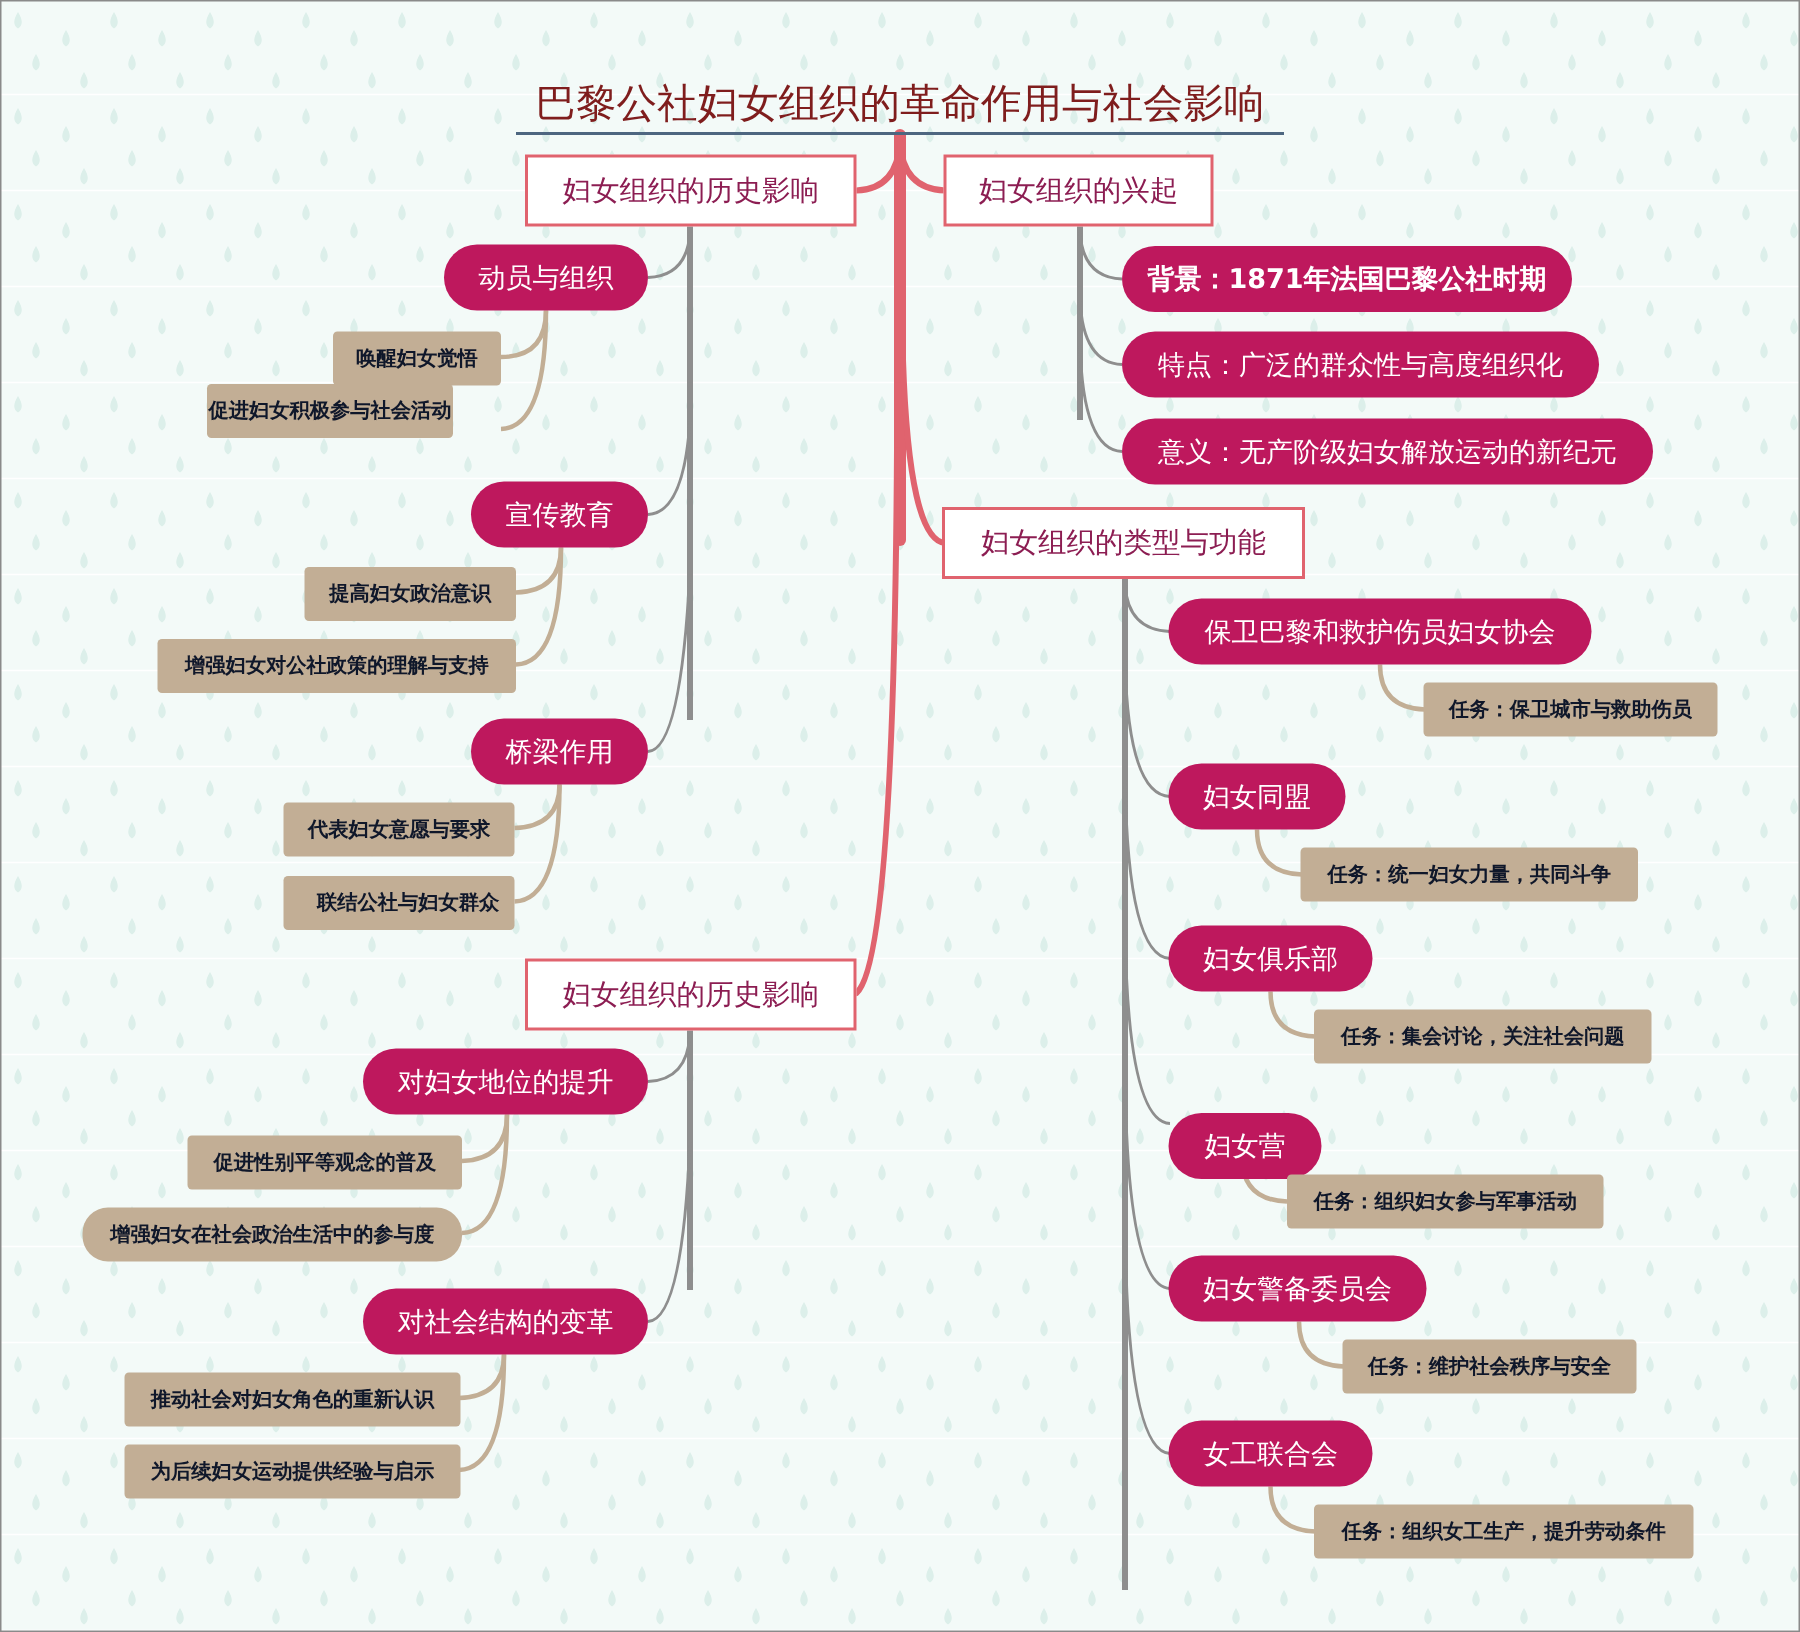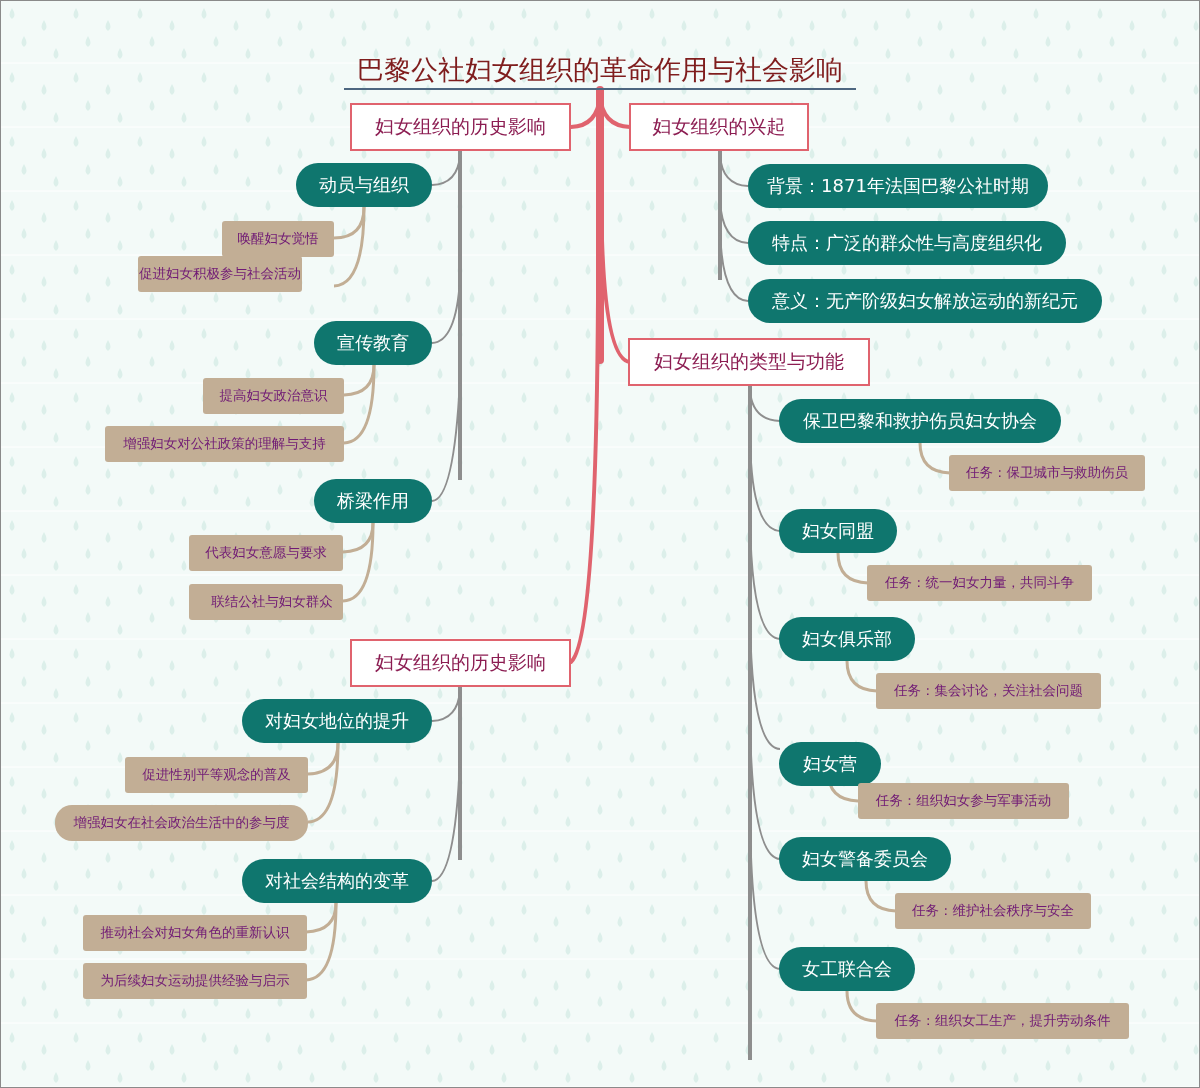--- a/index.html
+++ b/index.html
@@ -7,22 +7,22 @@
     width:1200px; height:1088px; position:relative; overflow:hidden;
     background-color:#f3faf8;
     font-family:"DejaVu Sans", "Liberation Sans", sans-serif;
   }
   .frame { position:absolute; left:0; top:0; width:1198px; height:1086px; border:1px solid #8a8a8a; pointer-events:none; z-index:10; }
   .bgpat { position:absolute; left:0; top:0; width:1200px; height:1088px; z-index:0; }
   .lines { position:absolute; left:0; top:0; width:1200px; height:1088px; z-index:1; }
   .node { position:absolute; z-index:2; box-sizing:border-box; display:flex; align-items:center; justify-content:center; white-space:nowrap; }
   .root { font-size:27px; color:#7f1d1d; border-bottom:2px solid #4d6680; padding:0 4px; height:38px; line-height:38px; }
   .l1 { background:#fff; border:2px solid #e0636e; color:#8c1d52; font-size:19px; height:48px; }
-  .l2 { background:#0f766e; color:#fff; font-size:18px; height:44px; border-radius:22px; }
-  .l3 { background:#c2ae95; color:#701a75; font-size:13.5px; height:36px; border-radius:3px; }
+  .l2 { background:#be185d; color:#fff; font-size:18px; height:44px; border-radius:22px; }
+  .l3 { background:#c2ae95; color:#0f172a; font-size:13.5px; height:36px; border-radius:3px;font-weight:bold; }
 </style>
 </head>
 <body>
 
 <svg class="bgpat" xmlns="http://www.w3.org/2000/svg">
   <defs>
     <pattern id="drops" x="0" y="0" width="64" height="64" patternUnits="userSpaceOnUse">
       <path d="M12 8 q-5 8 0 11 q5 -3 0 -11z" fill="#dcefea"></path>
       <path d="M44 20 q-5 8 0 11 q5 -3 0 -11z" fill="#dcefea"></path>
       <path d="M24 36 q-5 8 0 11 q5 -3 0 -11z" fill="#dcefea"></path>
@@ -107,21 +107,21 @@
 
 <div class="node l2" style="left:242px; top:699px; width:190px;">对妇女地位的提升</div>
 <div class="node l3" style="left:125px; top:757px; width:183px;">促进性别平等观念的普及</div>
 <div class="node l3" style="left:55px; top:805px; width:253px;border-radius:17px;">增强妇女在社会政治生活中的参与度</div>
 
 <div class="node l2" style="left:242px; top:859px; width:190px;">对社会结构的变革</div>
 <div class="node l3" style="left:83px; top:915px; width:224px;">推动社会对妇女角色的重新认识</div>
 <div class="node l3" style="left:83px; top:963px; width:224px;">为后续妇女运动提供经验与启示</div>
 
 <div class="node l1" style="left:629px; top:103px; width:180px;">妇女组织的兴起</div>
-<div class="node l2" style="left:748px; top:164px; width:300px;">背景：1871年法国巴黎公社时期</div>
+<div class="node l2" style="left:748px; top:164px; width:300px;font-weight:bold;">背景：1871年法国巴黎公社时期</div>
 <div class="node l2" style="left:748px; top:221px; width:318px;">特点：广泛的群众性与高度组织化</div>
 <div class="node l2" style="left:748px; top:279px; width:354px;">意义：无产阶级妇女解放运动的新纪元</div>
 
 <div class="node l1" style="left:628px; top:338px; width:242px;">妇女组织的类型与功能</div>
 
 <div class="node l2" style="left:779px; top:399px; width:282px;">保卫巴黎和救护伤员妇女协会</div>
 <div class="node l3" style="left:949px; top:455px; width:196px;">任务：保卫城市与救助伤员</div>
 
 <div class="node l2" style="left:779px; top:509px; width:118px;">妇女同盟</div>
 <div class="node l3" style="left:867px; top:565px; width:225px;">任务：统一妇女力量，共同斗争</div>

